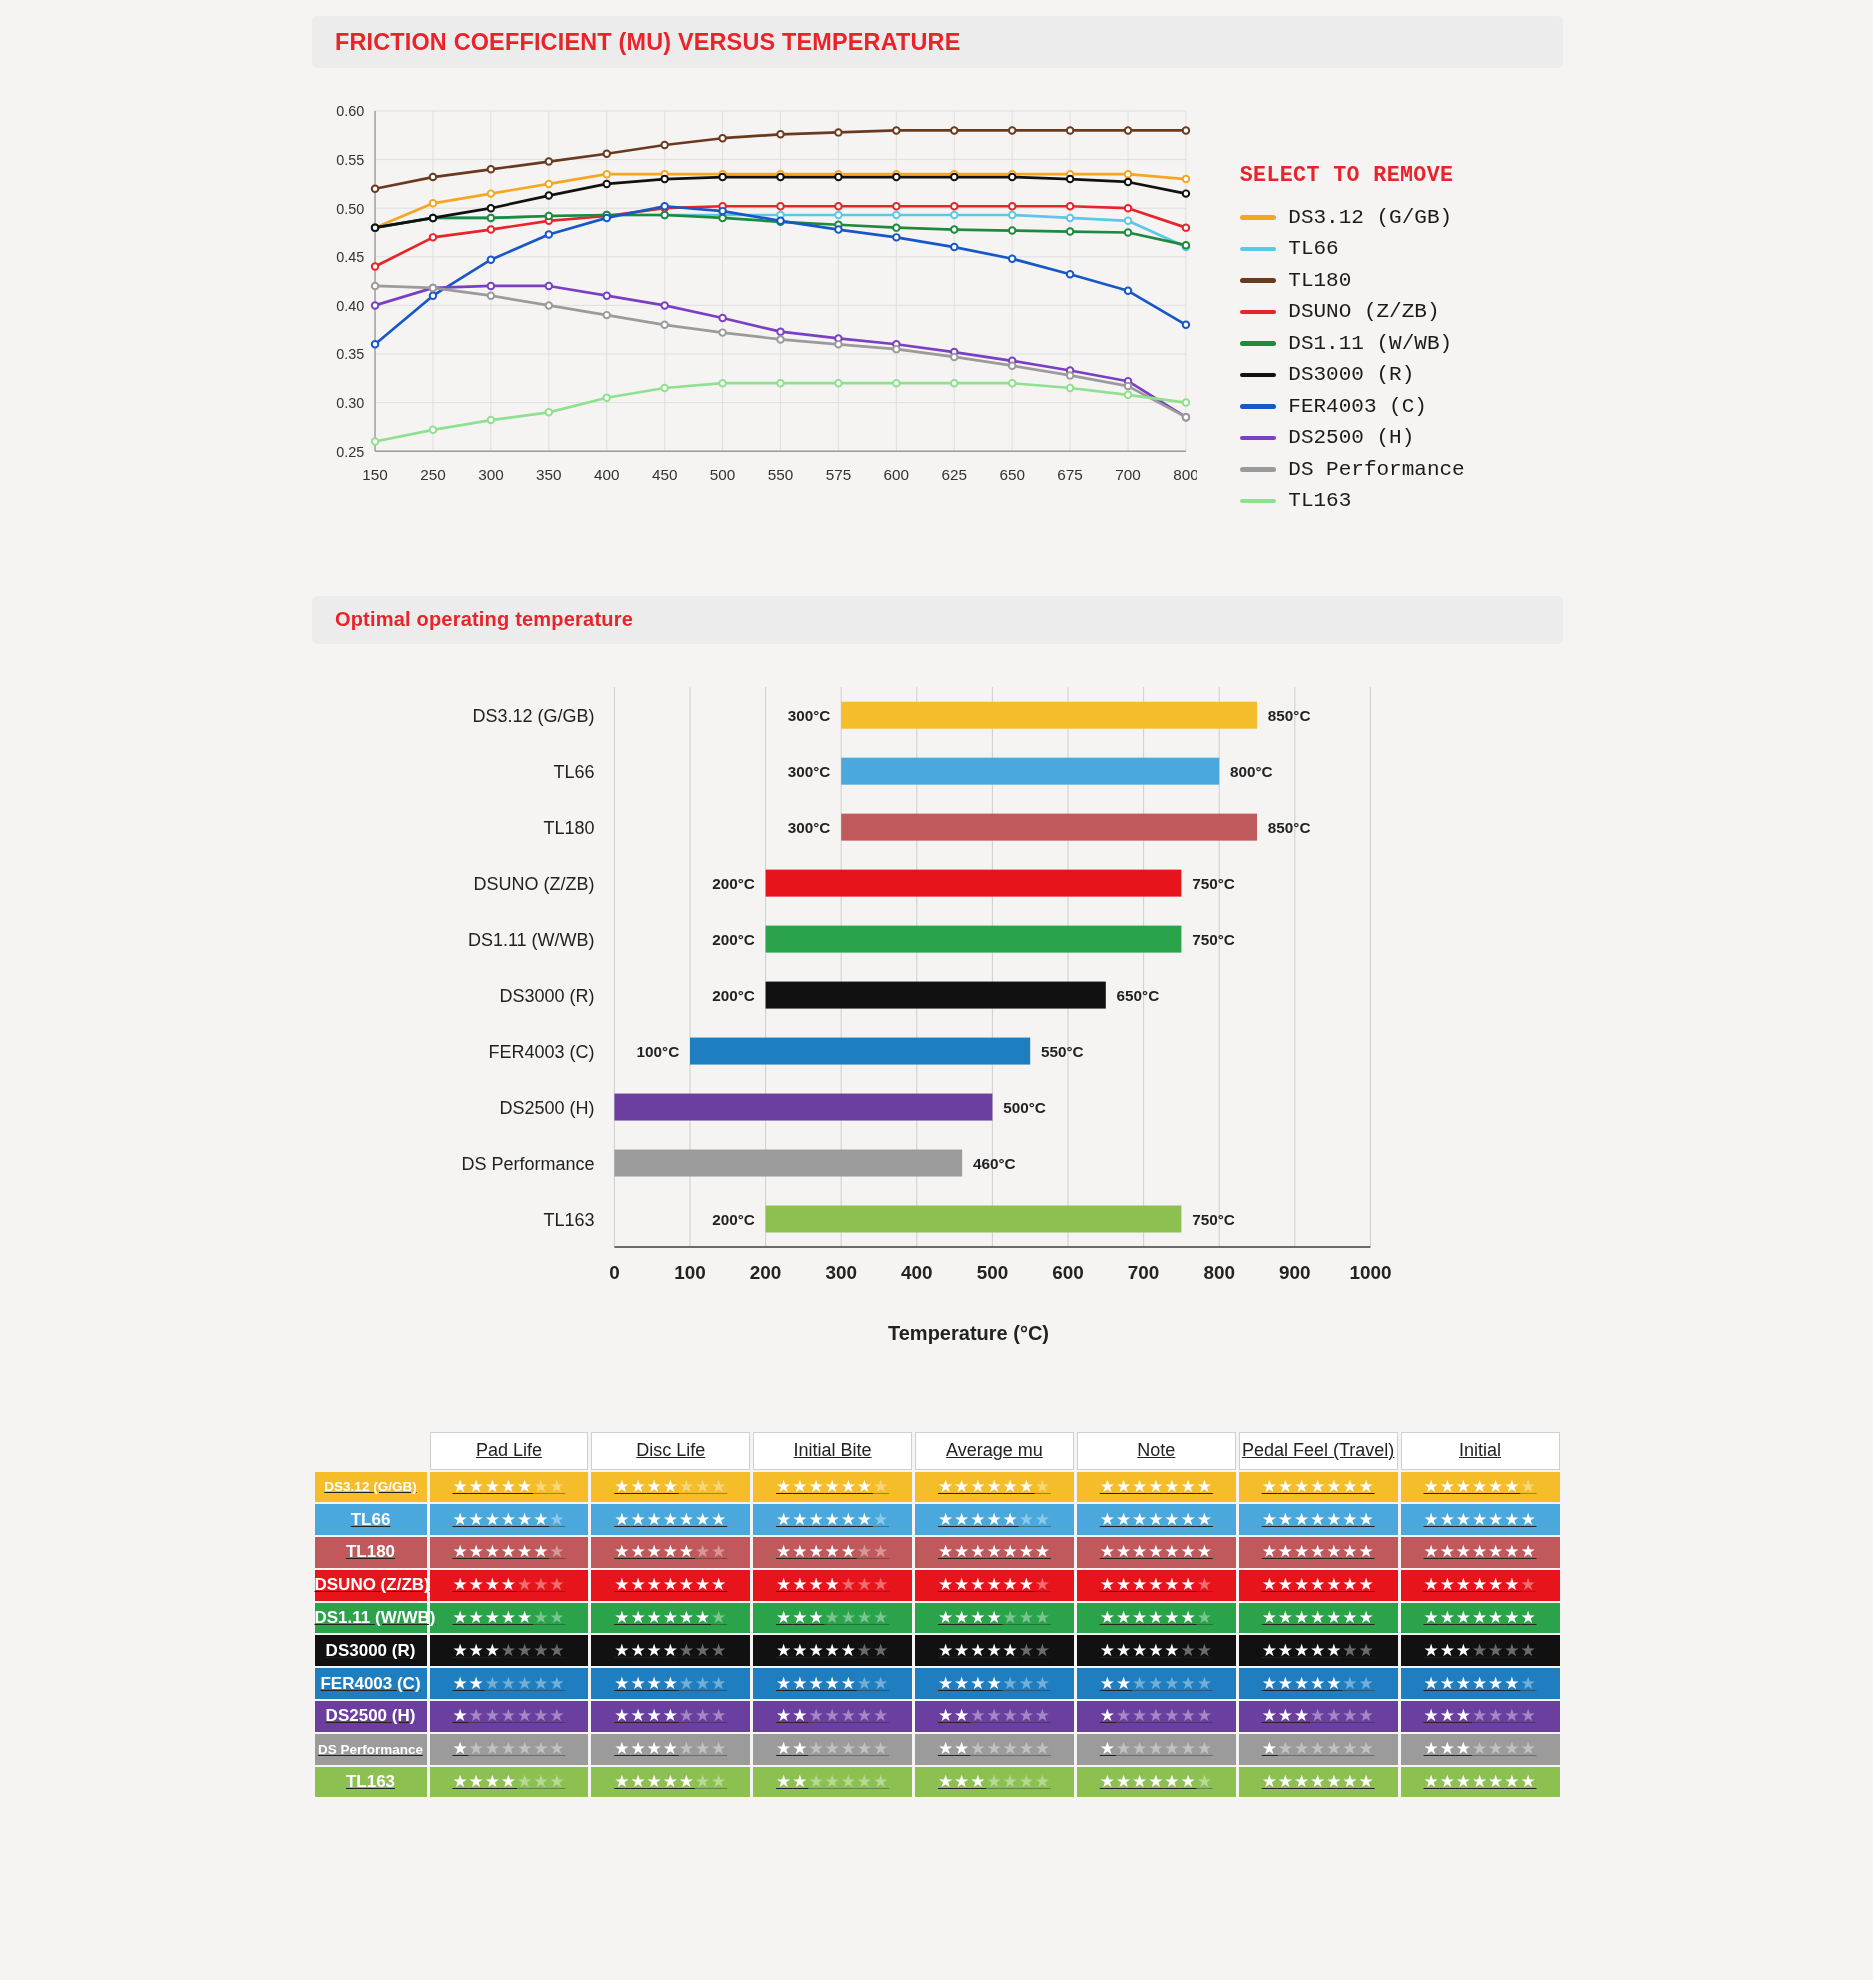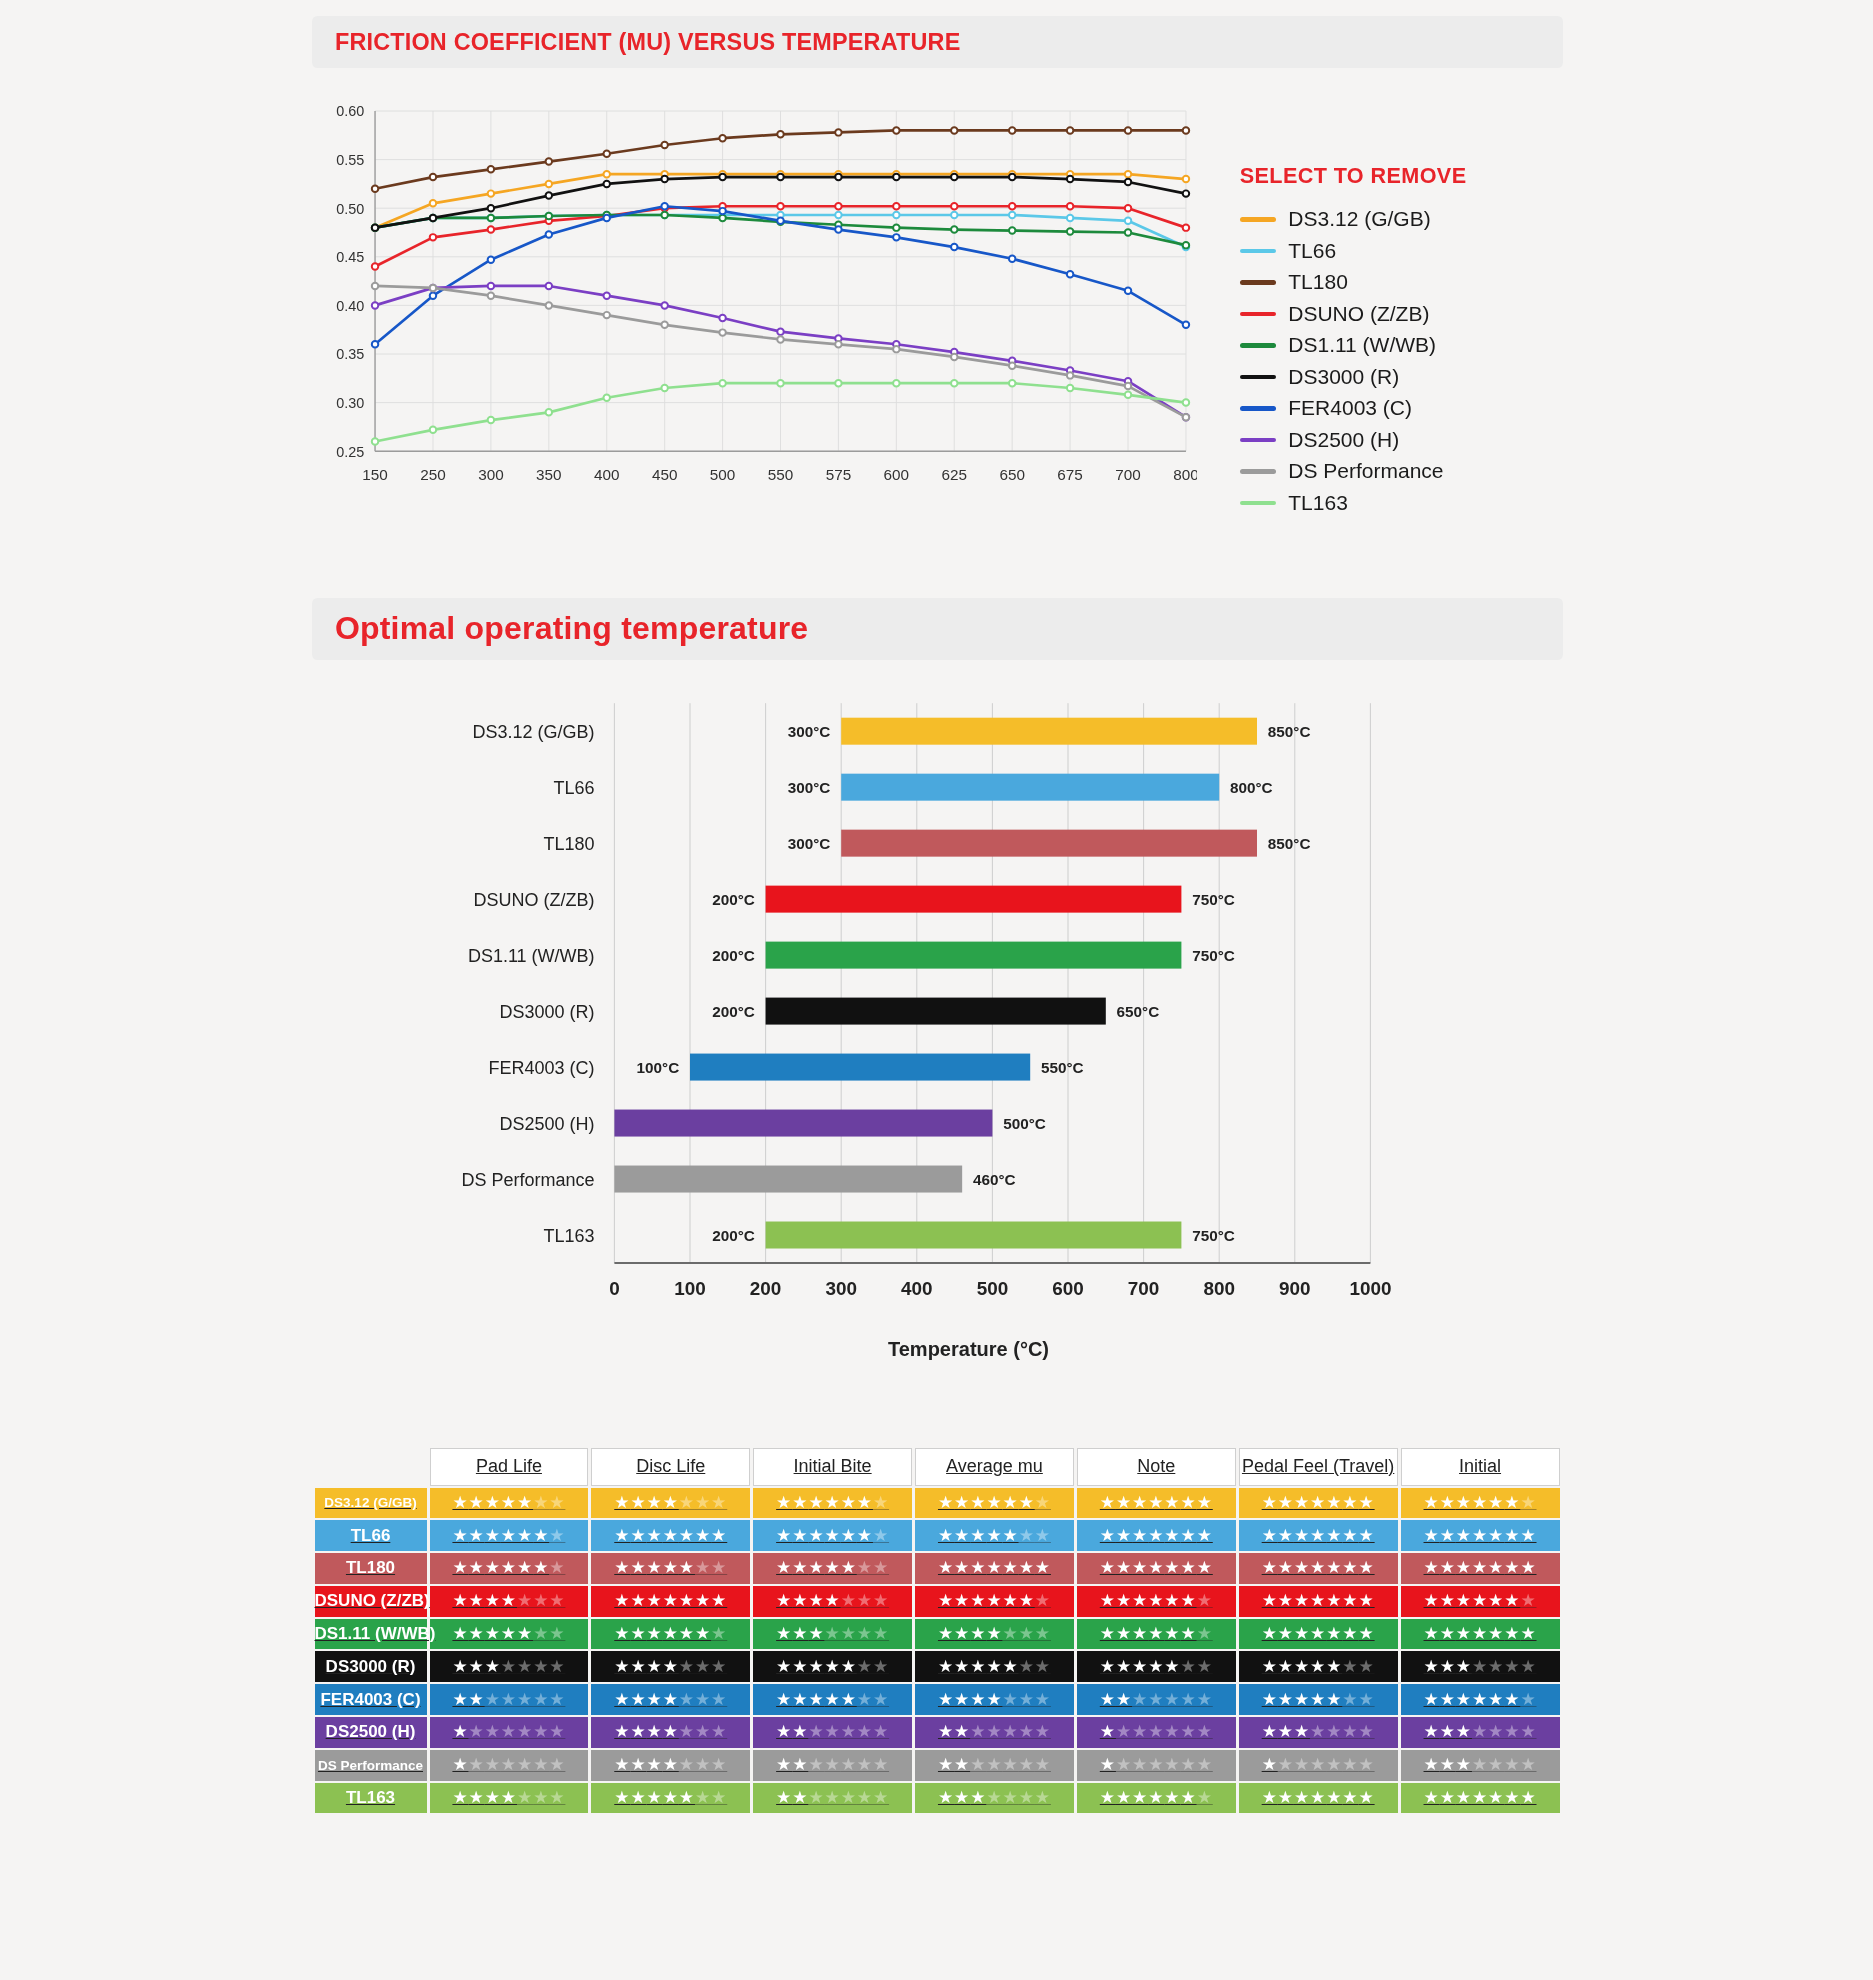--- a/index.html
+++ b/index.html
@@ -15,40 +15,41 @@
 
   .sec-header{
     background:#ececec;
     border-radius:5.4px;
     padding:12.6px 23.4px;
     margin-bottom:9px;
   }
   .sec-header .t{
     color:#e8242a;
     font-weight:bold;
-    font-size:32px;
+    font-size:20px;
     letter-spacing:0.2px;
   }
   .sec-header.caps .t{text-transform:uppercase;font-size:23.4px;margin-top:20px;}
 
   
   .chart1-area{
     display:flex;
     padding:16px 0 18px 0;
   }
   .plotwrap{position:relative;margin-left:7.2px;}
   .plot{
     position:relative;
     width:878px;height:423px;
   }
   .plot svg{display:block;}
   .legend1{
     margin-left:43px;
     padding-top:70px;
     width:297px;
+    font-family:Liberation Mono, monospace;
   }
   .legend1 .lt{
     color:#e8242a;
     font-weight:bold;
     font-size:21.6px;
     letter-spacing:0.4px;
     margin-bottom:14.4px;
     text-transform:uppercase;
   }
   .legend1 .row{

